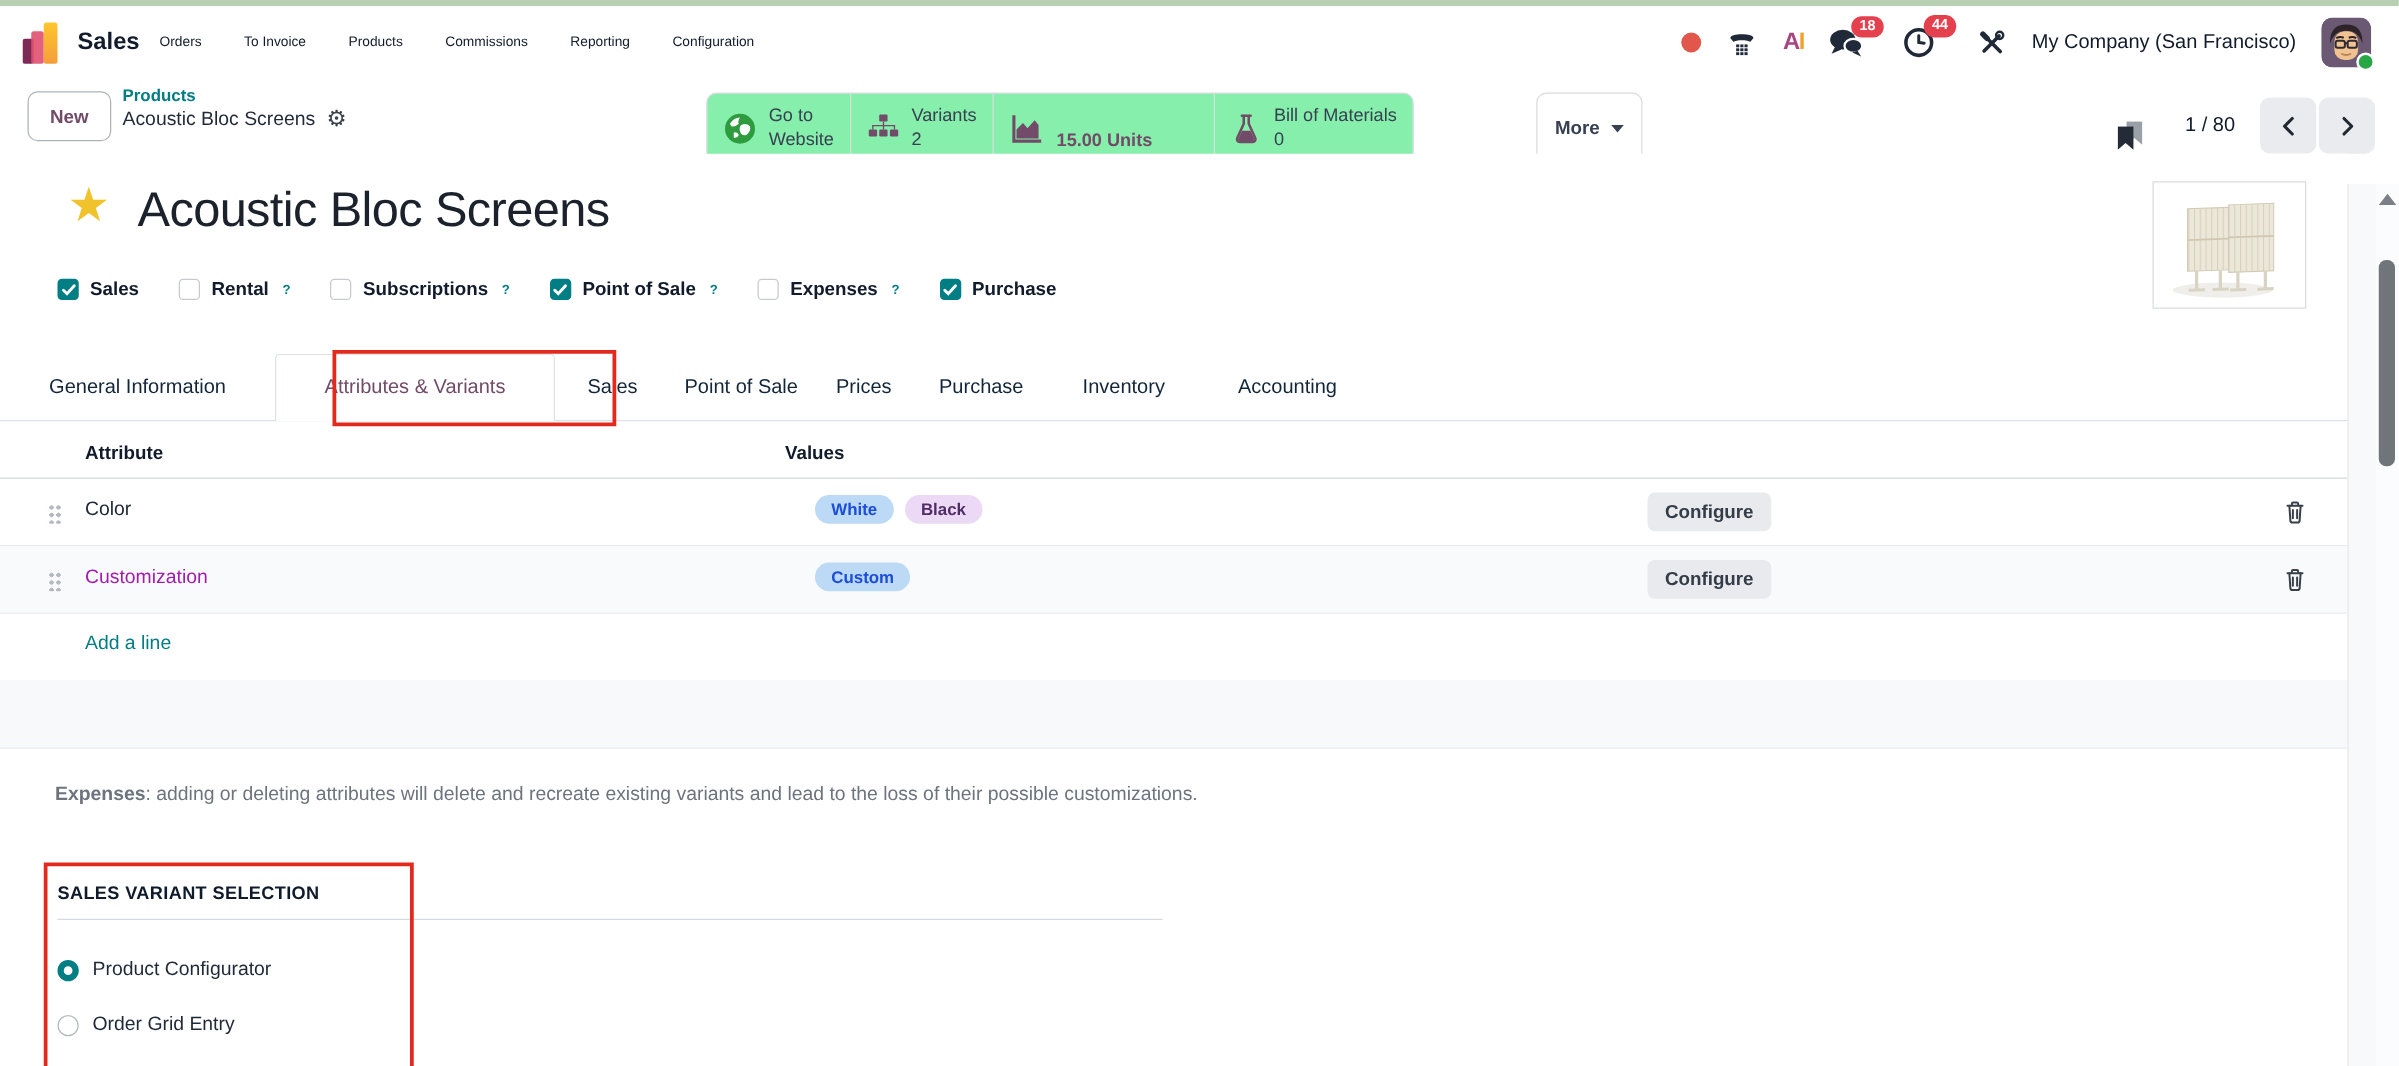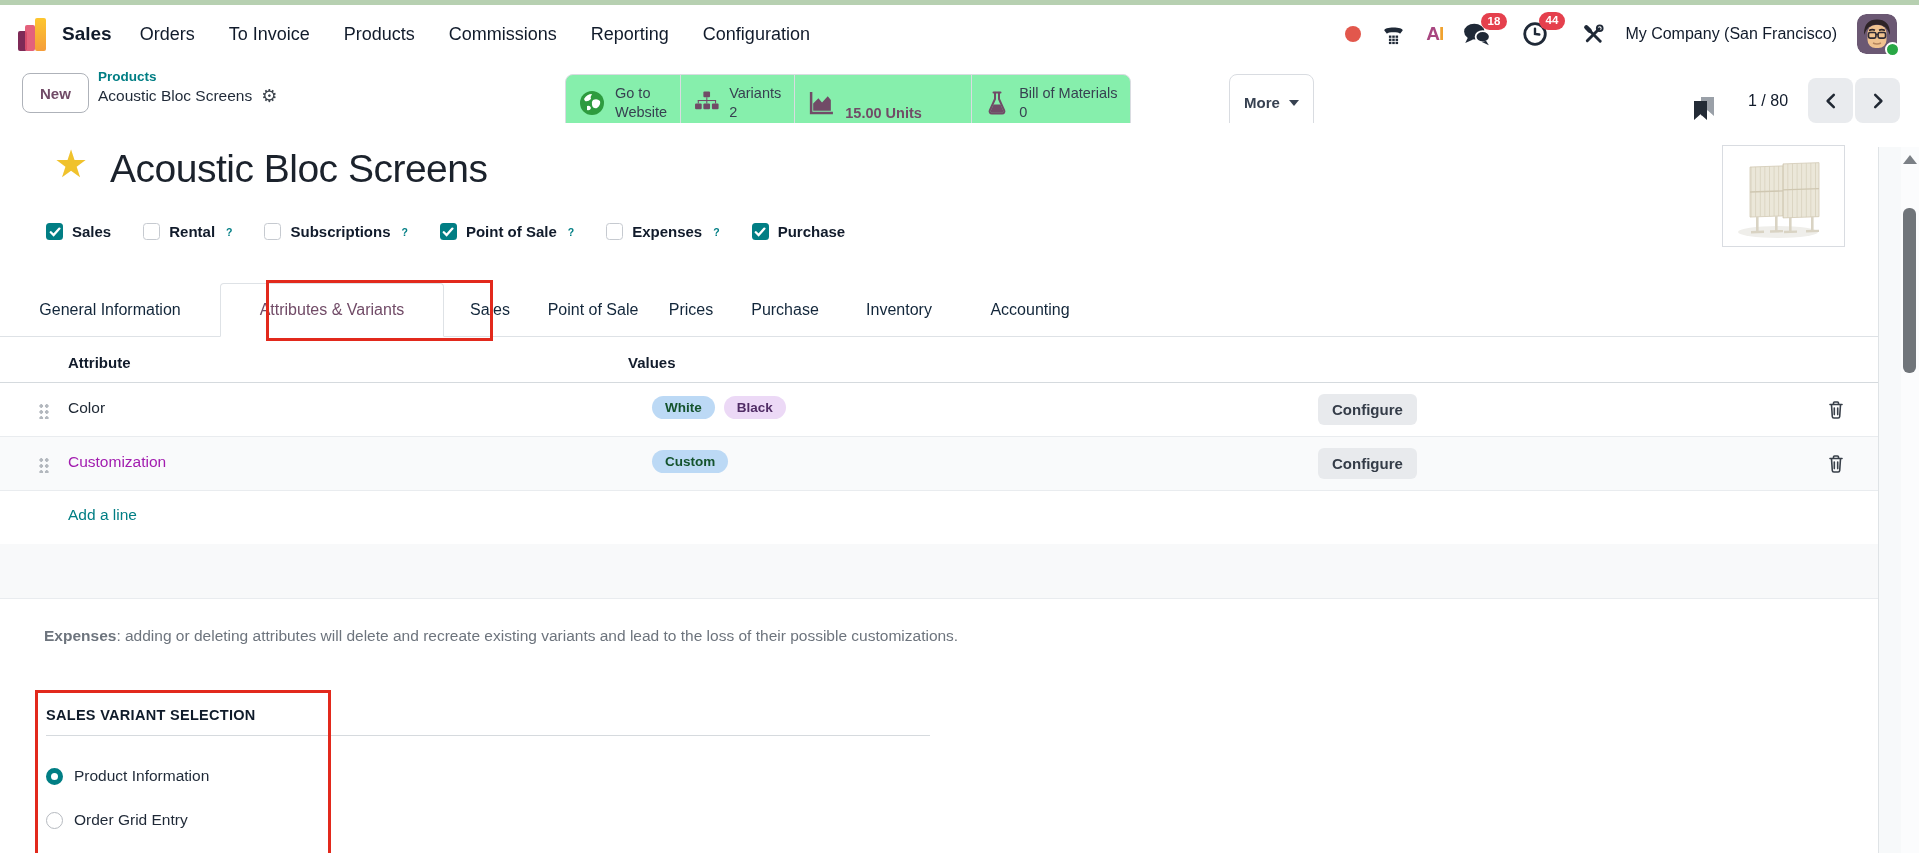--- a/index.html
+++ b/index.html
@@ -7,21 +7,21 @@
     font-family:"Liberation Sans","DejaVu Sans",sans-serif; color:#111b2b; }
 
   
   .top-strip { position:absolute; left:0; top:0; width:1919px; height:5px; background:#b7d0b1; }
 
   
   .topbar { position:absolute; left:0; top:5px; width:1919px; height:58px; background:#fff;
     display:flex; align-items:center; }
   .logo { margin-left:18px; width:30px; height:36px; flex:0 0 auto; cursor:pointer; }
   .brand { margin-left:14px; font-size:19px; font-weight:700; color:#111b2b; cursor:pointer; }
-  .nav { display:flex; margin-left:26px; gap:30px; font-size:18px; color:#111b2b; }
+  .nav { display:flex; margin-left:14px; gap:30px; font-size:11px; color:#111b2b; }
   .nav-item { cursor:pointer; padding:6px 2px; white-space:nowrap; }
   .systray { margin-left:auto; display:flex; align-items:center; gap:20px; padding-right:22px; }
   .record-dot { width:16px; height:16px; border-radius:50%; background:#e2574c; }
   .tray-icon { position:relative; display:flex; align-items:center; cursor:pointer; }
   .badge { position:absolute; top:-9px; right:-17px; background:#e5404d; color:#fff;
     font-size:11.5px; font-weight:700; padding:2px 7px; border-radius:10px; line-height:1.2; }
   .ai-glyph { font-size:19px; font-weight:800; letter-spacing:-1px; }
   .ai-a { color:#a84680; } .ai-i { color:#f0a22f; }
   .company { font-size:16px; color:#111b2b; cursor:pointer; white-space:nowrap; }
   .avatar { position:relative; width:40px; height:40px; cursor:pointer; }
@@ -100,21 +100,21 @@
   .th-attr { left:68px; } .th-values { left:628px; }
   .trow { position:relative; height:54px; border-bottom:1px solid #e9ecef; }
   .trow.alt { background:#f9fafb; }
   .drag-handle { position:absolute; left:38px; top:19px; width:11px; height:17px; cursor:grab;
     background-image:radial-gradient(#b3b8be 1.6px, transparent 1.8px); background-size:5.5px 6px;
     background-position:0.5px 1px; }
   .cell-attr { position:absolute; left:68px; top:16px; font-size:15.5px; color:#202a36; cursor:pointer; }
   .cell-attr.link { color:#a21caf; }
   .tags { position:absolute; left:652px; top:13px; display:flex; gap:9px; }
   .tag { padding:4px 13px; border-radius:13px; font-size:13.5px; font-weight:700; cursor:pointer; }
-  .tag-blue { background:#bcd9f5; color:#14532d; }
+  .tag-blue { background:#bcd9f5; color:#1d4ed8; }
   .tag-purple { background:#ecd9f6; color:#512d66; }
   .btn-configure { position:absolute; left:1318px; top:11px; background:#e8eaed; border:none;
     border-radius:6px; padding:7px 14px; font-size:15px; font-weight:700; color:#343c48;
     font-family:inherit; cursor:pointer; }
   .trash-btn { position:absolute; left:1828px; top:17px; cursor:pointer; display:flex; }
   .add-row { position:relative; height:53px; }
   .add-line { position:absolute; left:68px; top:15px; font-size:15.5px; color:#017E84; cursor:pointer; }
   .filler-row { height:55px; background:#f8f9fa; border-bottom:1px solid #e9ecef; }
 
   .warning-line { position:absolute; left:44px; top:504px; font-size:15.5px; color:#6d747d; }
@@ -462,21 +462,21 @@
 
   <div class="warning-line">
     <b>Expenses</b><span>: adding or deleting attributes will delete and recreate existing variants and lead to the loss of their possible customizations.</span>
   </div>
 
   <div class="vs-heading">SALES VARIANT SELECTION</div>
   <div class="vs-rule"></div>
 
   <div class="vs-option vs-opt-1">
     <span class="radio radio-on"></span>
-    <span class="vs-label">Product Information</span>
+    <span class="vs-label">Product Configurator</span>
   </div>
   <div class="vs-option vs-opt-2">
     <span class="radio radio-off"></span>
     <span class="vs-label">Order Grid Entry</span>
   </div>
 
   <div class="red-box red-box-vs"></div>
 </div>
 
 <div class="content-edge"></div>

